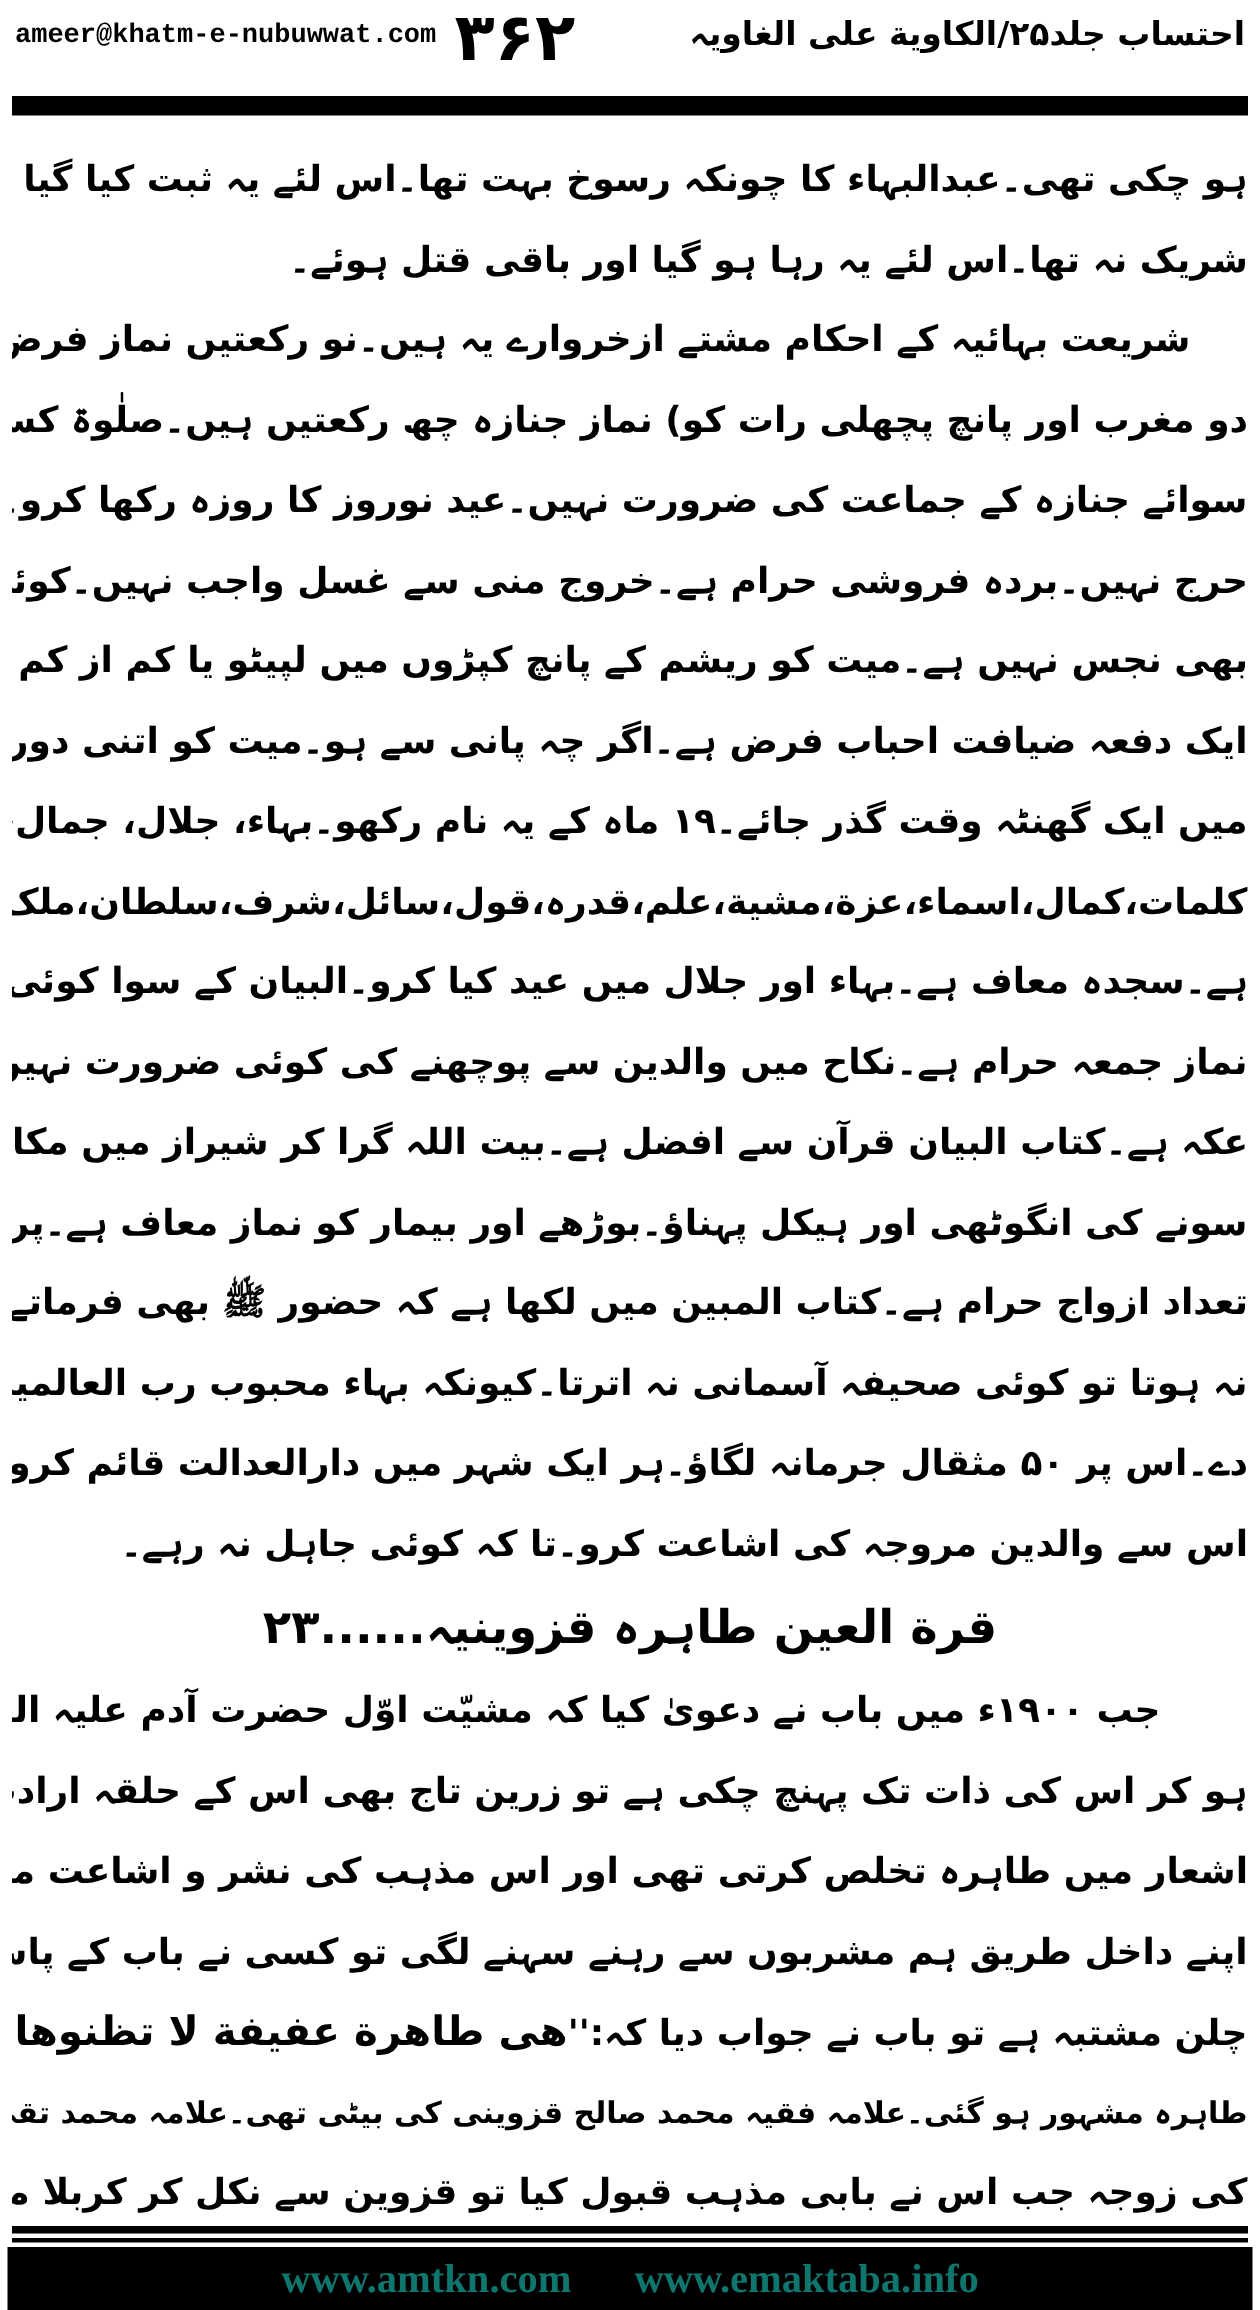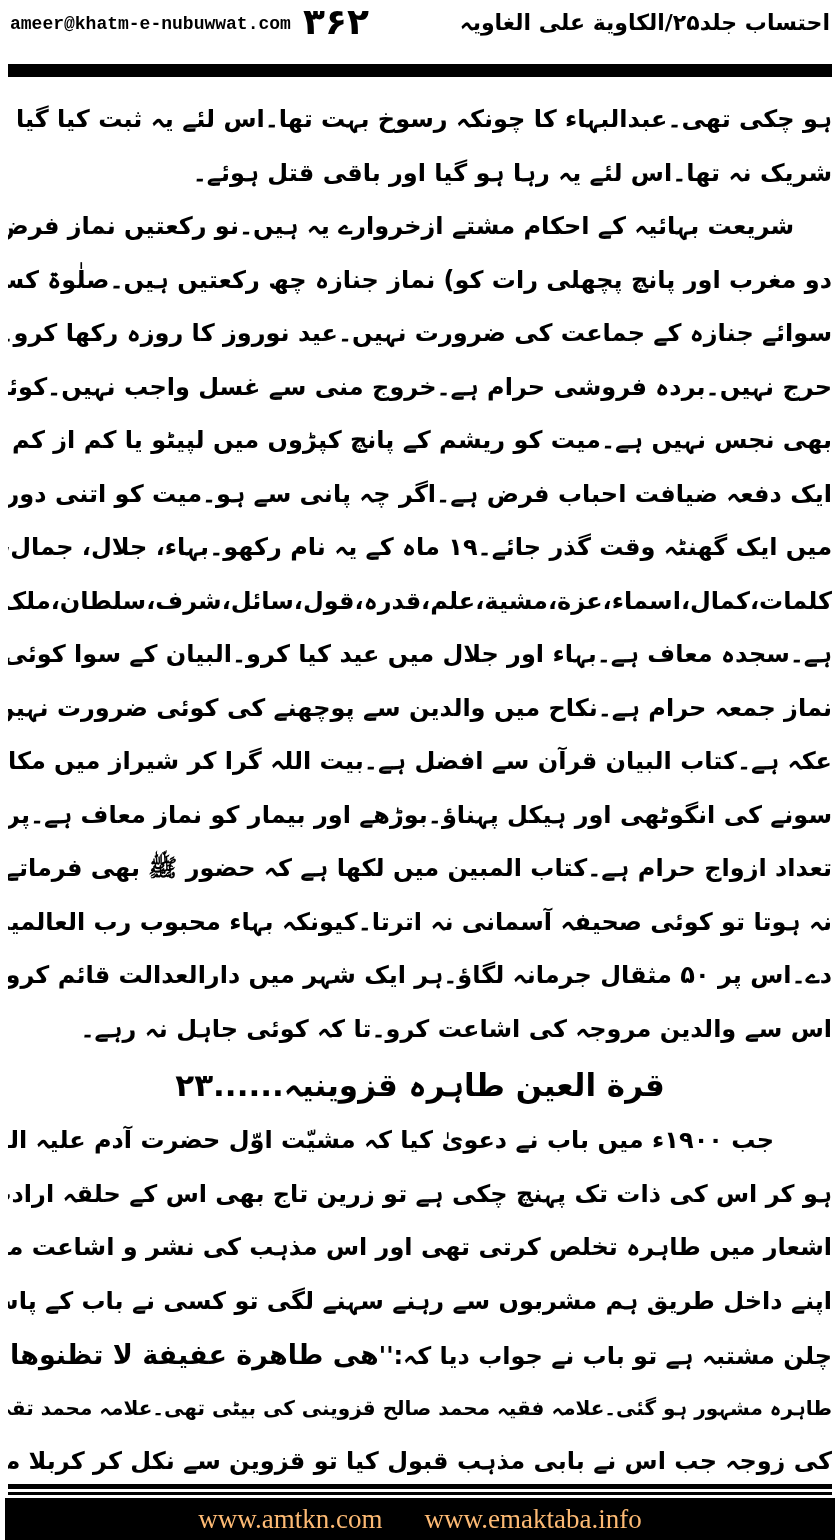--- a/index.html
+++ b/index.html
@@ -10,21 +10,21 @@
   }
   
   .header { position:absolute; top:0; left:8px; right:8px; height:62px; }
   .email {
     position:absolute; left:2px; top:14px;
     font-family:Liberation Mono, monospace; font-weight:bold; font-size:18px;
     letter-spacing:0px; white-space:nowrap;
   }
   .pageno {
     position:absolute; left:295px; top:4px; direction:rtl;
-    font-size:36px; font-weight:bold; line-height:1;
+    font-size:44px; font-weight:bold; line-height:1;
   }
   .booktitle {
     position:absolute; right:2px; top:10px; direction:rtl;
     font-size:22px; font-weight:bold; white-space:nowrap;
   }
   .rule { position:absolute; left:8px; right:8px; top:64px; height:13px; background:#000; }
   
   .bodytext {
     position:absolute; left:8px; right:8px; top:93px;
     direction:rtl; font-weight:bold; font-size:24px; color:#000;
@@ -42,21 +42,21 @@
     font-size:31px; font-weight:bold; overflow:hidden; white-space:nowrap;
   }
   .heading span { display:inline;text-align:right; }
   .quoteline .q { font-size:27px; letter-spacing:1px; }
   
   .frule1 { position:absolute; left:8px; right:8px; top:1484px; height:5px; background:#000; }
   .frule2 { position:absolute; left:8px; right:8px; top:1492px; height:3px; background:#000; }
   .fbar {
     position:absolute; left:5px; right:5px; top:1498px; height:42px; background:#000;
     display:flex; align-items:center; justify-content:center; gap:42px;
-    font-family:"Liberation Serif", serif; font-weight:normal; font-size:27px; color:#fdba74;
+    font-family:"Liberation Serif", serif; font-weight:bold; font-size:27px; color:#0f766e;
     white-space:nowrap;
   }
 </style>
 </head>
 <body>
 
 <div class="page">
 
   <div class="header">
     <div class="email">ameer@khatm-e-nubuwwat.com</div>

